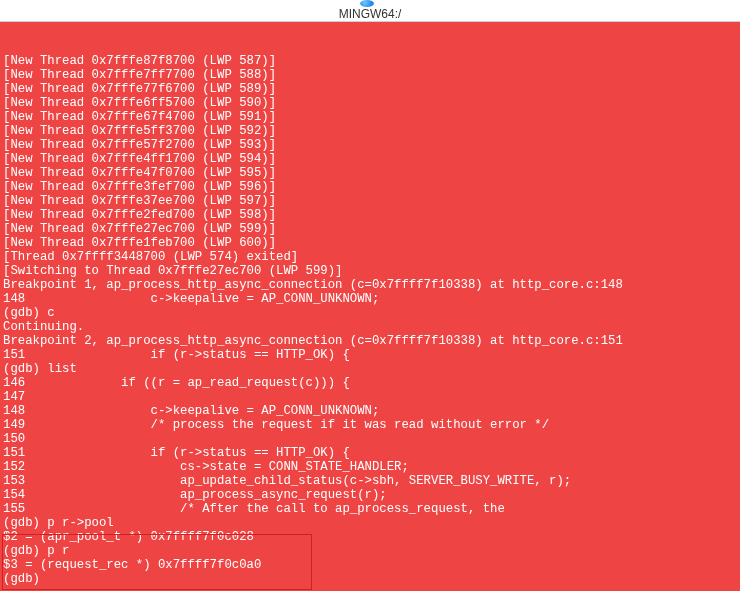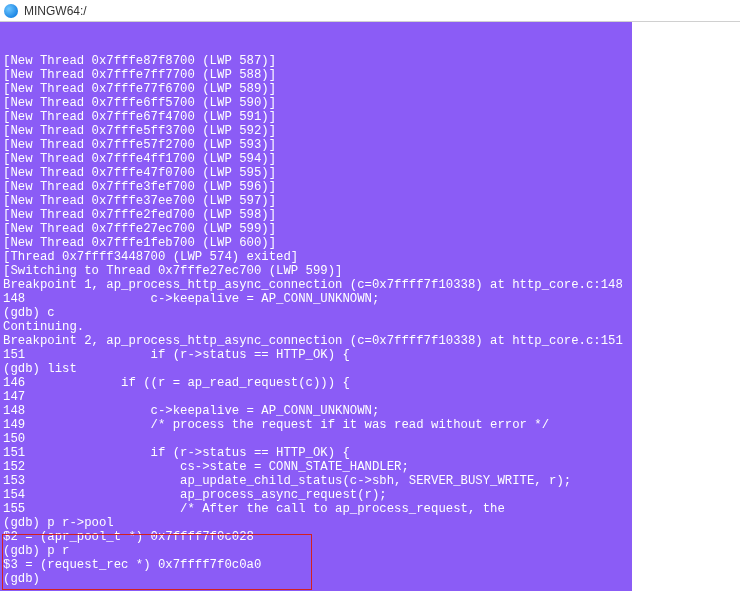--- a/index.html
+++ b/index.html
@@ -1,15 +1,15 @@
 <!DOCTYPE html>
 <html><head>
 <meta charset="utf-8">
 <style>
-  * { margin: 0; padding: 0; box-sizing: border-box; }
+  * { margin: 0; padding: 0; box-sizing: border-box; flex-direction: column; }
   body {
     width: 740px;
     height: 591px;
     background: #fff;
     font-family: Consolas, "Courier New", monospace;
     font-size: 12px;
     overflow: hidden;
   }
   .titlebar {
     height: 22px;
@@ -24,23 +24,23 @@
   }
   .titlebar .icon {
     width: 14px;
     height: 14px;
     border-radius: 50%;
     background: radial-gradient(circle at 35% 35%, #6ec6ff 0%, #1e88e5 70%);
     margin-right: 6px;
     display: inline-block;
   }
   .terminal {
-    background: #8b5cf6;
+    background: #ef4444;
     color: #fff;
-    width: 632px;
+    width: 740px;
     height: 569px;
     padding: 4px 3px 4px 3px;
     white-space: pre;
     line-height: 14px;
     letter-spacing: 0;
     font-size: 12.3px;
     position: relative;
     overflow: hidden;
   }
   .line { display: block; }

